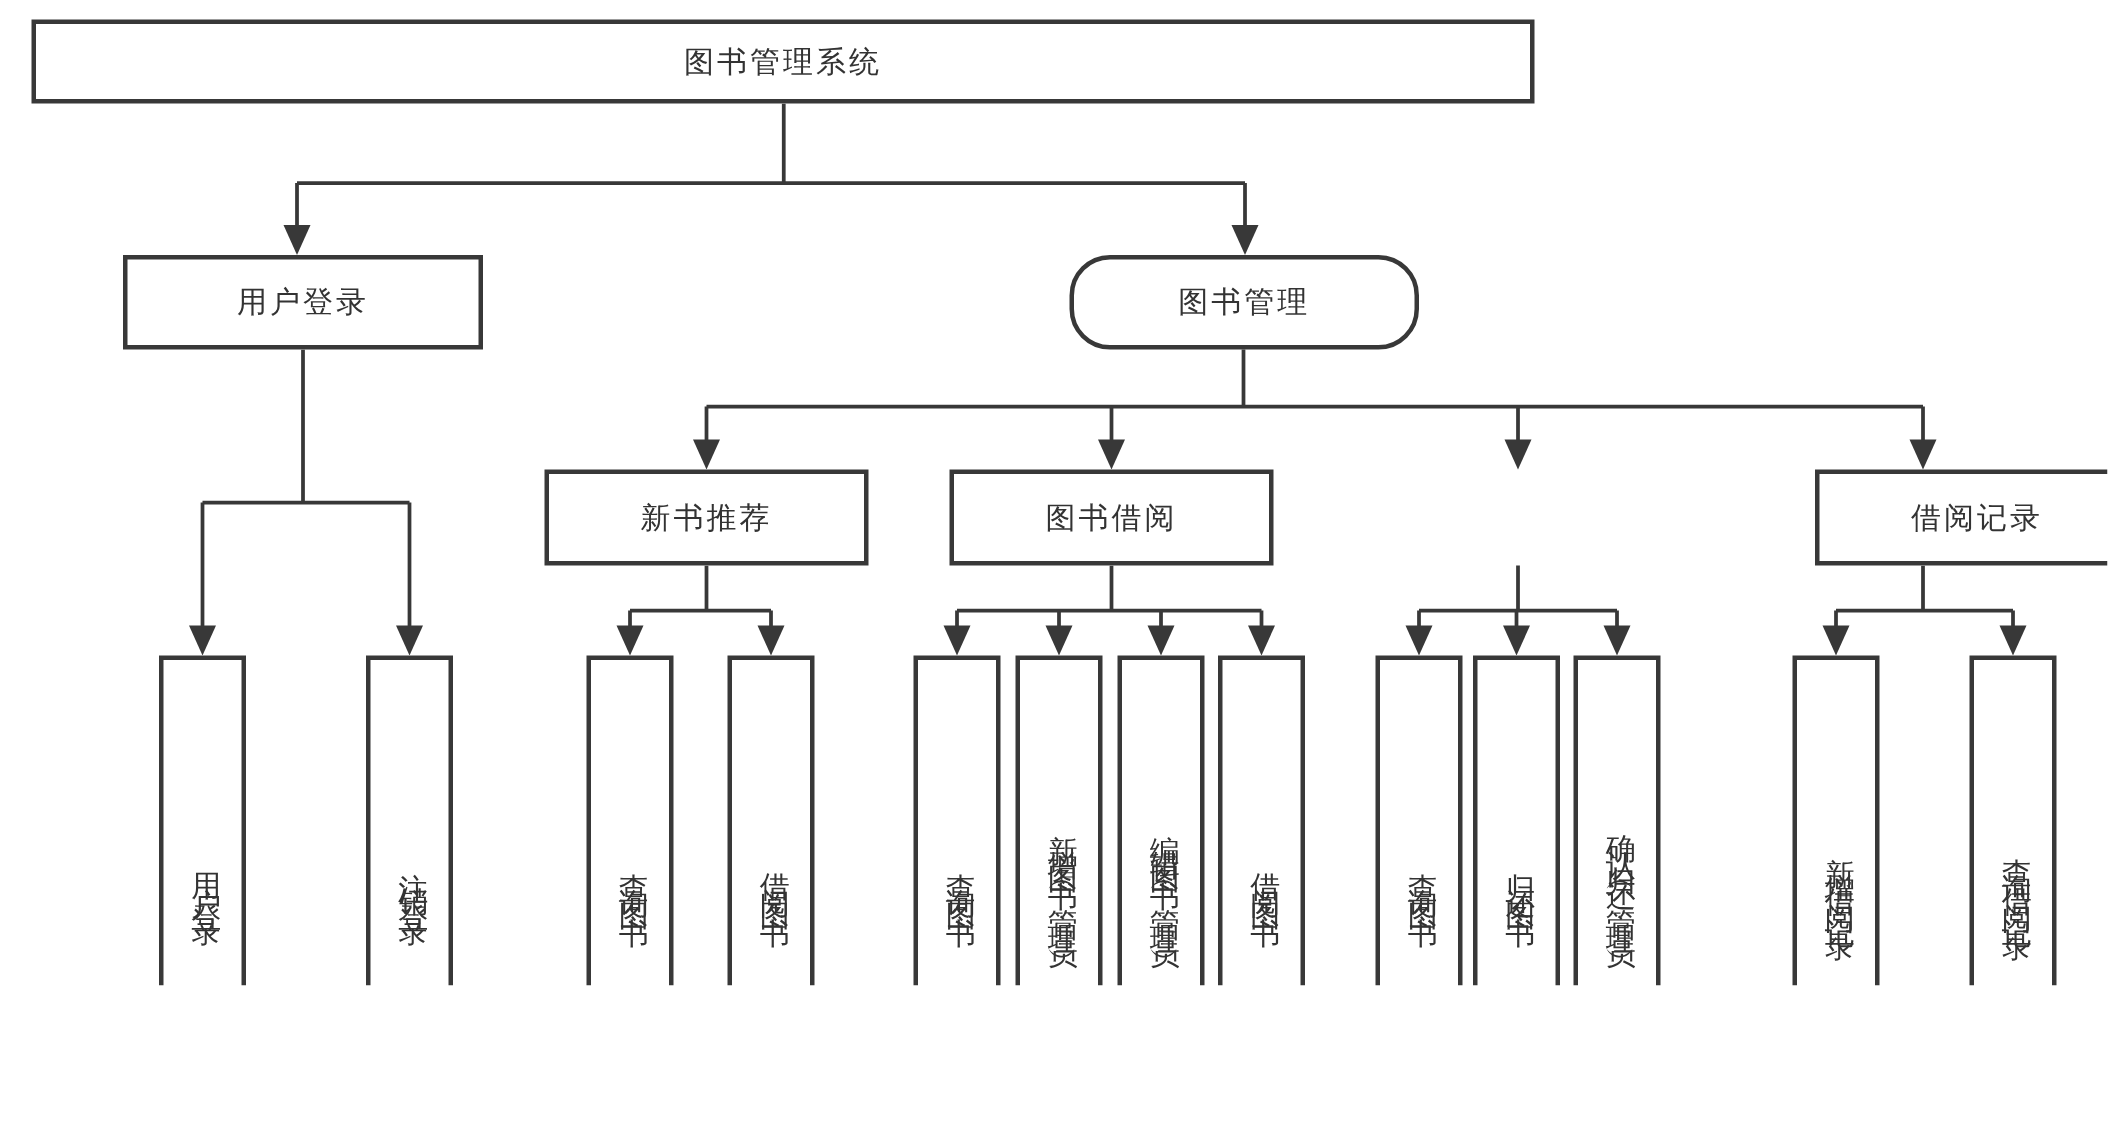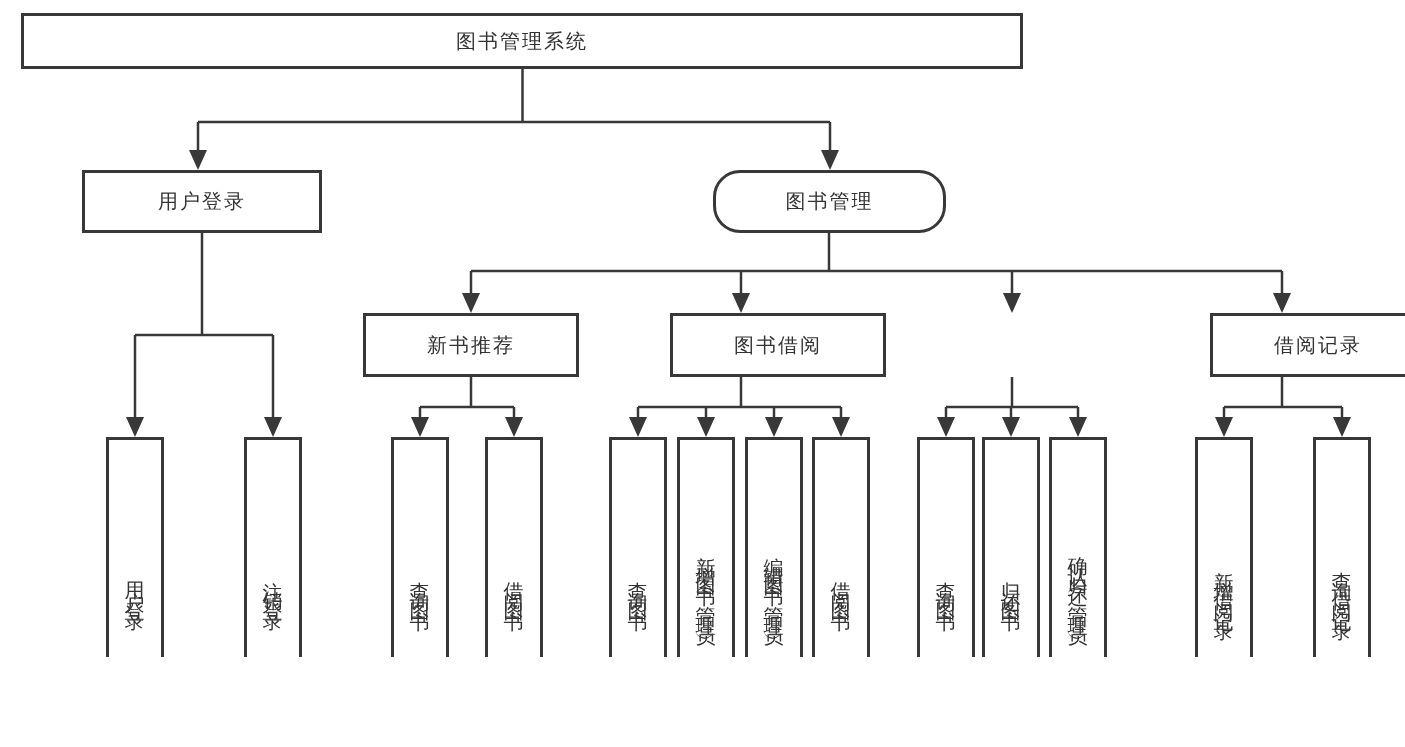--- a/index.html
+++ b/index.html
@@ -1,21 +1,21 @@
 <!DOCTYPE html>
 <html><head>
 <meta charset="utf-8">
 <style>
   html, body { margin: 0; padding: 0; background: #ffffff; }
   .canvas {
     position: relative;
     width: 1405px;
     height: 657px;
     background: #ffffff;
-    font-family: Liberation Serif, serif;
+    font-family: Liberation Mono, monospace;
     color: #333333;
     overflow: hidden;
   }
   svg.connectors {
     position: absolute;
     left: 0; top: 0;
     width: 1405px; height: 747px;
     z-index: 1;
   }
   .box {
@@ -30,21 +30,21 @@
     font-size: 20px;
     letter-spacing: 2px;
     white-space: nowrap;
   }
   .box.root  { left: 21px;  top: 13px;  width: 1002px; height: 56px; }
   .box.lvl2  { top: 170px; height: 63px; }
   .b-login   { left: 82px;  width: 240px; }
   .b-mgmt    { left: 713px; width: 233px; border-radius: 27px; }
   .box.lvl3  { top: 313px; height: 64px; width: 216px; }
   .b-newbook { left: 363px; }
-  .b-borrow  { left: 670px; }
+  .b-borrow  { left: 633px; }
   .b-current { left: 904px; }
   .b-records { left: 1210px; }
   .box.leaf {
     top: 437px;
     width: 58px;
     height: 297px;
     display: block;
     writing-mode: vertical-rl;
     text-orientation: mixed;
     text-align: center;

